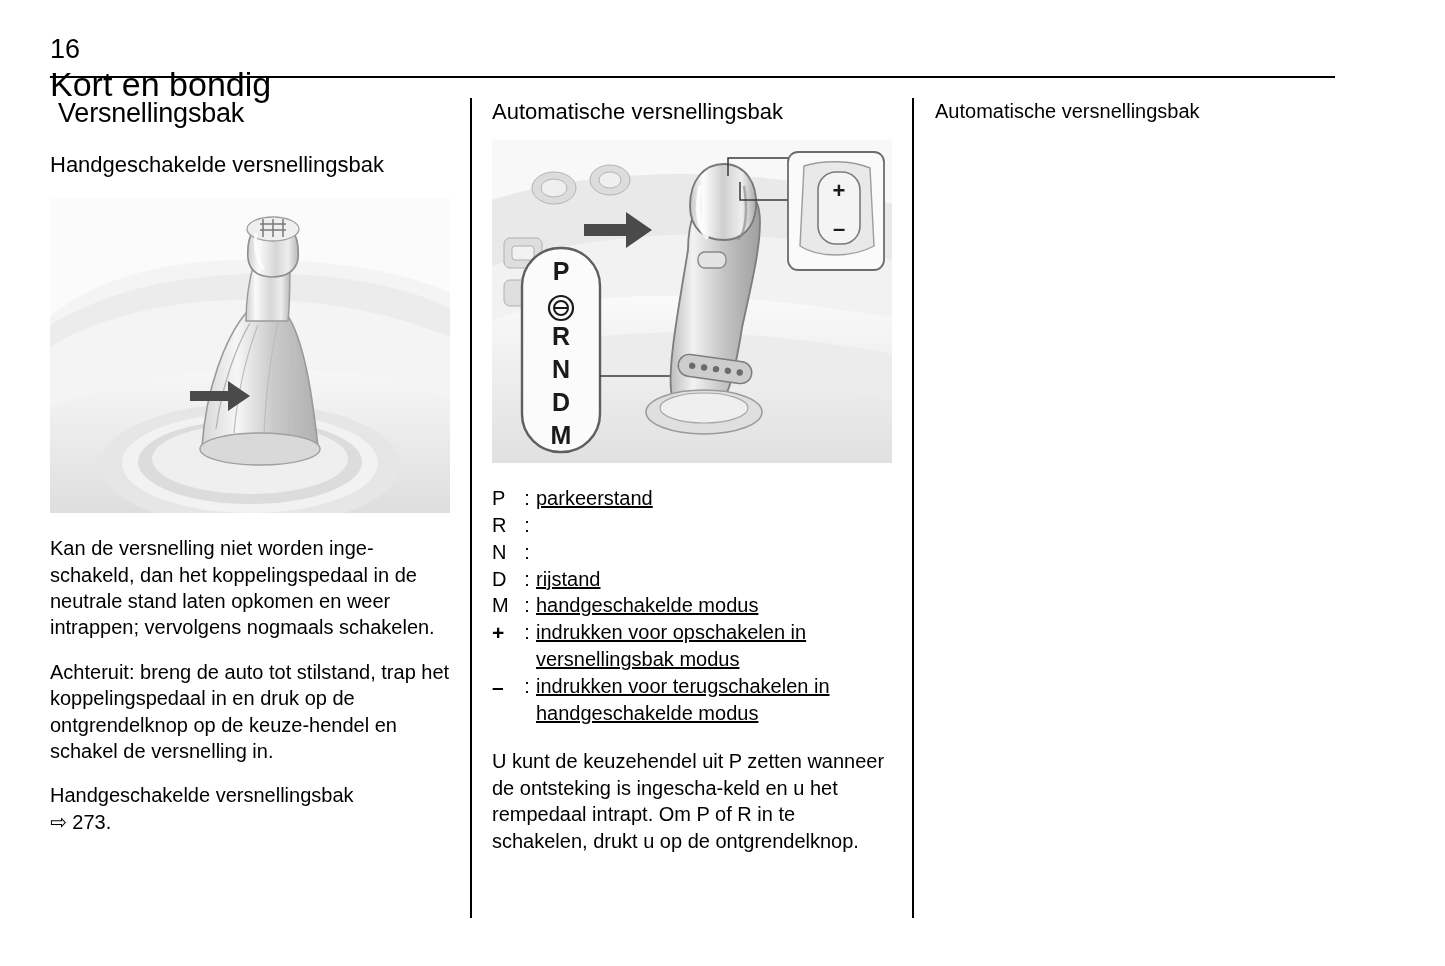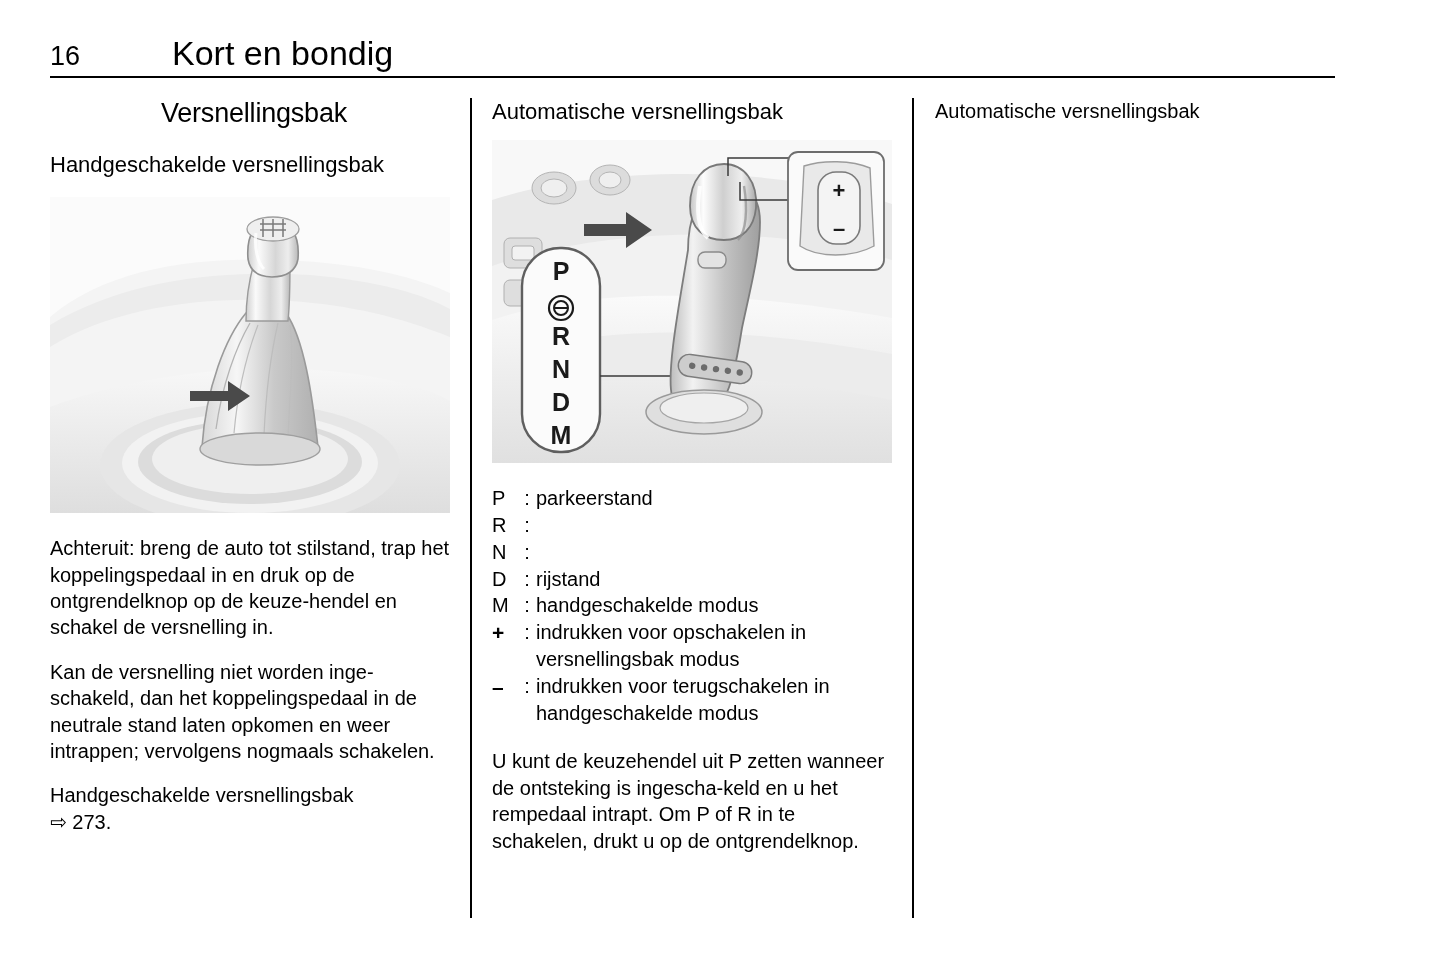--- a/index.html
+++ b/index.html
@@ -22,20 +22,21 @@
     height: 966px;
   }
   
   .page-header {
     position: absolute;
     left: 50px;
     top: 34px;
     width: 1285px;
     display: flex;
     align-items: baseline;
+    flex-direction: column;
   }
   .page-number {
     font-size: 27px;
     letter-spacing: 0px;
     width: 122px;
   }
   .header-title {
     font-size: 34px;
   }
   .header-rule {
@@ -63,21 +64,20 @@
     background: #000;
   }
   .divider-1 { left: 470px; }
   .divider-2 { left: 912px; }
 
   h1.section-title {
     font-size: 27px;
     font-weight: normal;
     margin: 0 0 22px 8px;
     letter-spacing: -0.2px;
-    text-align: center;
   }
   h2.sub-title {
     font-size: 22px;
     font-weight: normal;
     margin: 0 0 18px 0;
     line-height: 1.28;
   }
   h2.col-title {
     font-size: 22px;
     font-weight: normal;
@@ -123,21 +123,21 @@
   .legend .key {
     width: 26px;
     flex: 0 0 26px;
     text-align: left;
   }
   .legend .colon {
     width: 18px;
     flex: 0 0 18px;
     text-align: center;
   }
-  .legend .desc { flex: 1 1 auto; }
+  .legend .desc { flex: 1 1 auto; text-decoration: underline; }
   .legend .sym {
     font-weight: bold;
     font-size: 21px;
   }
 </style>
 </head>
 <body>
 
 <div class="page">
 
@@ -200,22 +200,22 @@
         <ellipse cx="223" cy="32" rx="26" ry="12" fill="#efefef" stroke="#9e9e9e" stroke-width="1.3"></ellipse>
 
         <path d="M210,27 L236,27 M210,33 L236,33 M213,22 L213,40 M223,22 L223,40 M233,22 L233,40" stroke="#7a7a7a" stroke-width="1.5" fill="none"></path>
 
         <path d="M206,36 C204,52 208,66 214,72" fill="none" stroke="#ffffff" stroke-width="3" opacity="0.8"></path>
 
         <path d="M140,126 L178,126 L178,116 L200,131 L178,146 L178,136 L140,136 Z" fill="#4a4a4a" transform="translate(0,68)"></path>
       </svg>
     </div>
 
+    <p class="body-text">Kan de versnelling niet worden inge-schakeld, dan het koppelingspedaal in de neutrale stand laten opkomen en weer intrappen; vervolgens nogmaals schakelen.</p>
     <p class="body-text">Achteruit: breng de auto tot stilstand, trap het koppelingspedaal in en druk op de ontgrendelknop op de keuze-hendel en schakel de versnelling in.</p>
-    <p class="body-text">Kan de versnelling niet worden inge-schakeld, dan het koppelingspedaal in de neutrale stand laten opkomen en weer intrappen; vervolgens nogmaals schakelen.</p>
 
     <p class="ref-line">Handgeschakelde versnellingsbak</p>
     <p class="ref-line">
       <span class="ref-arrow">⇨</span>
       <span>273.</span>
     </p>
   </div>
 
   <div class="col col-2">
 

